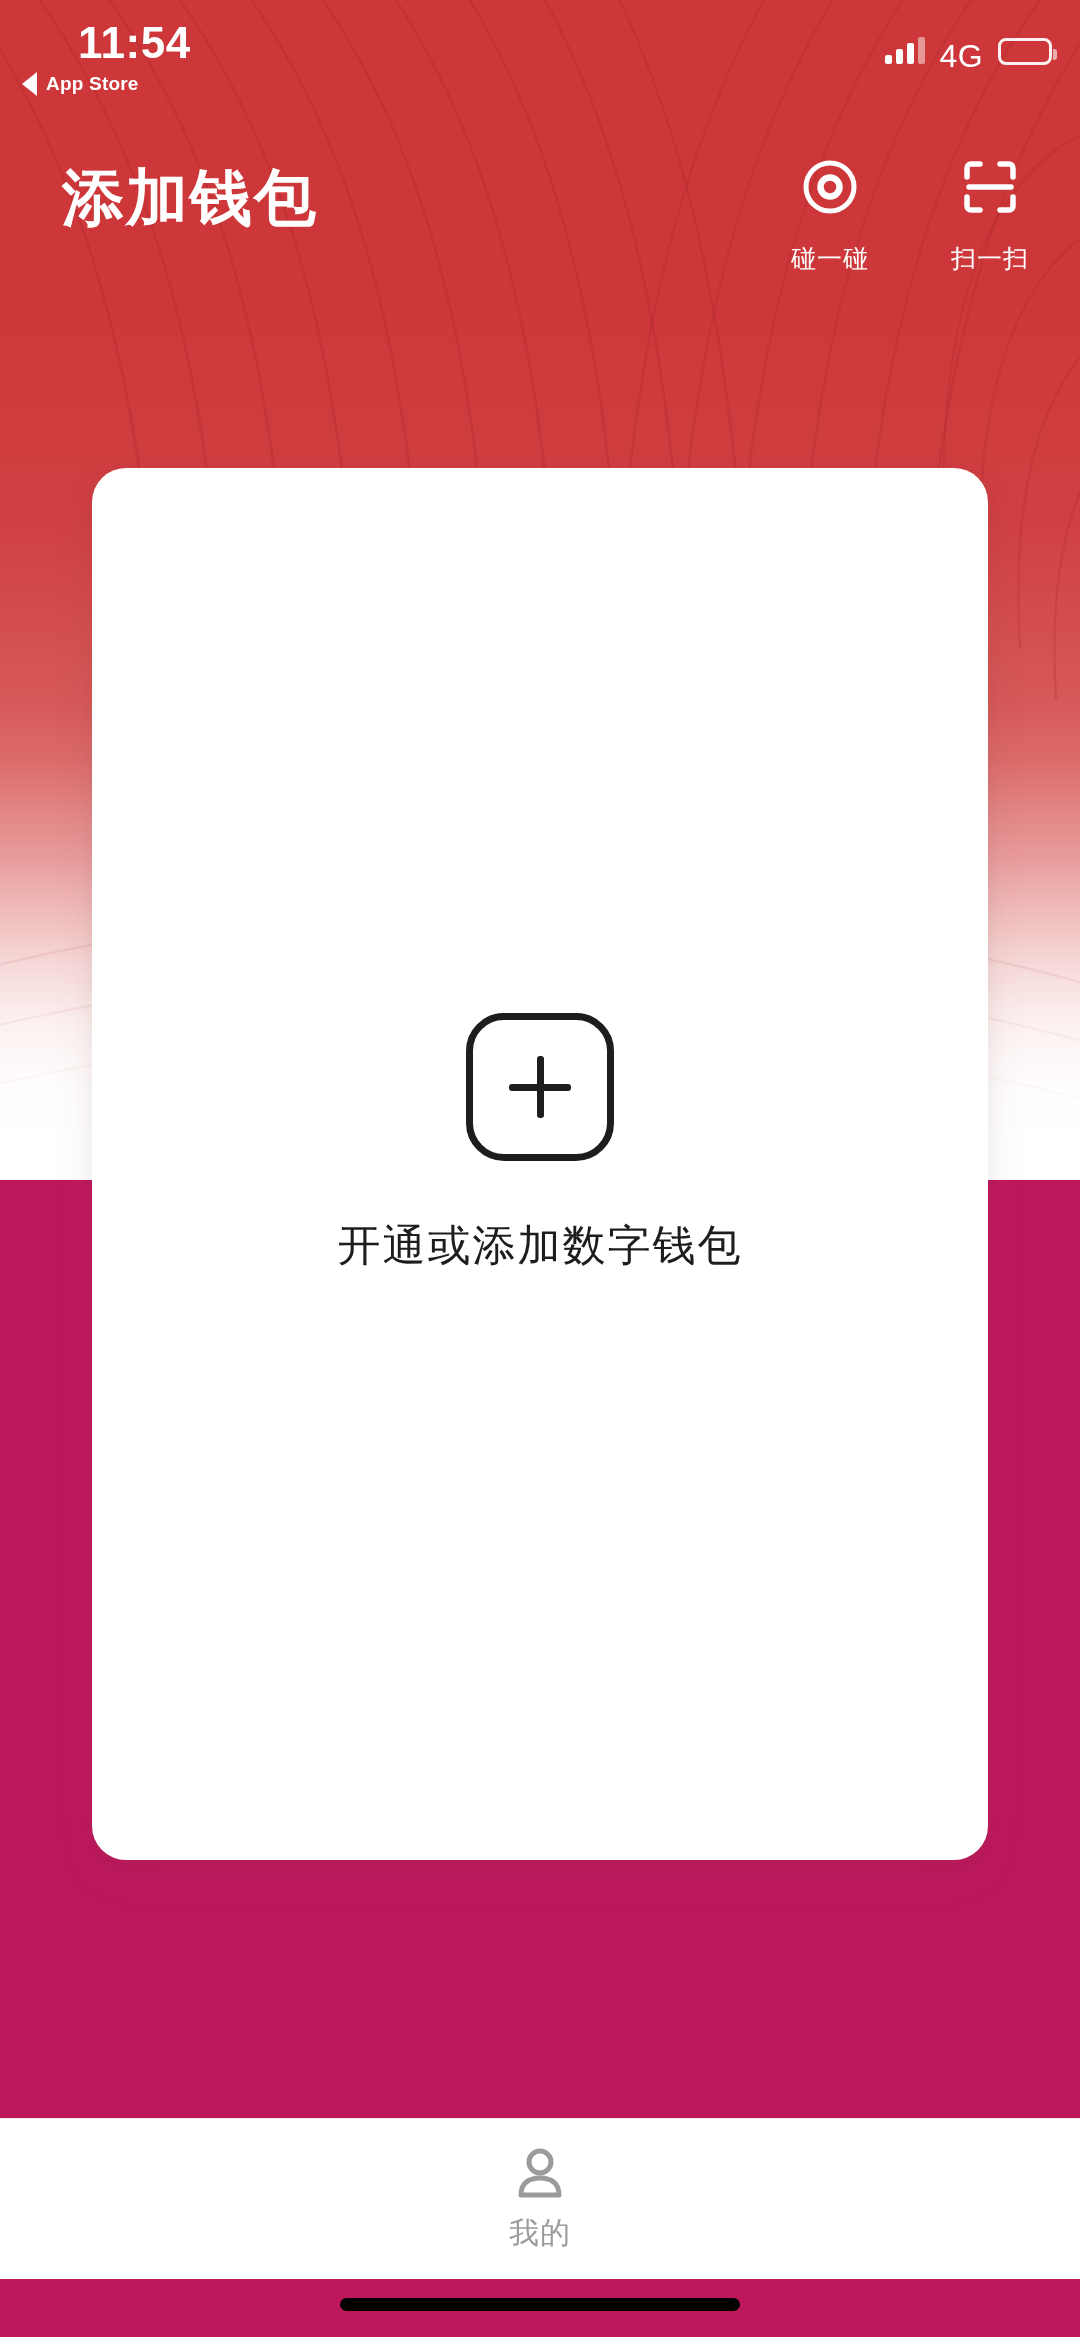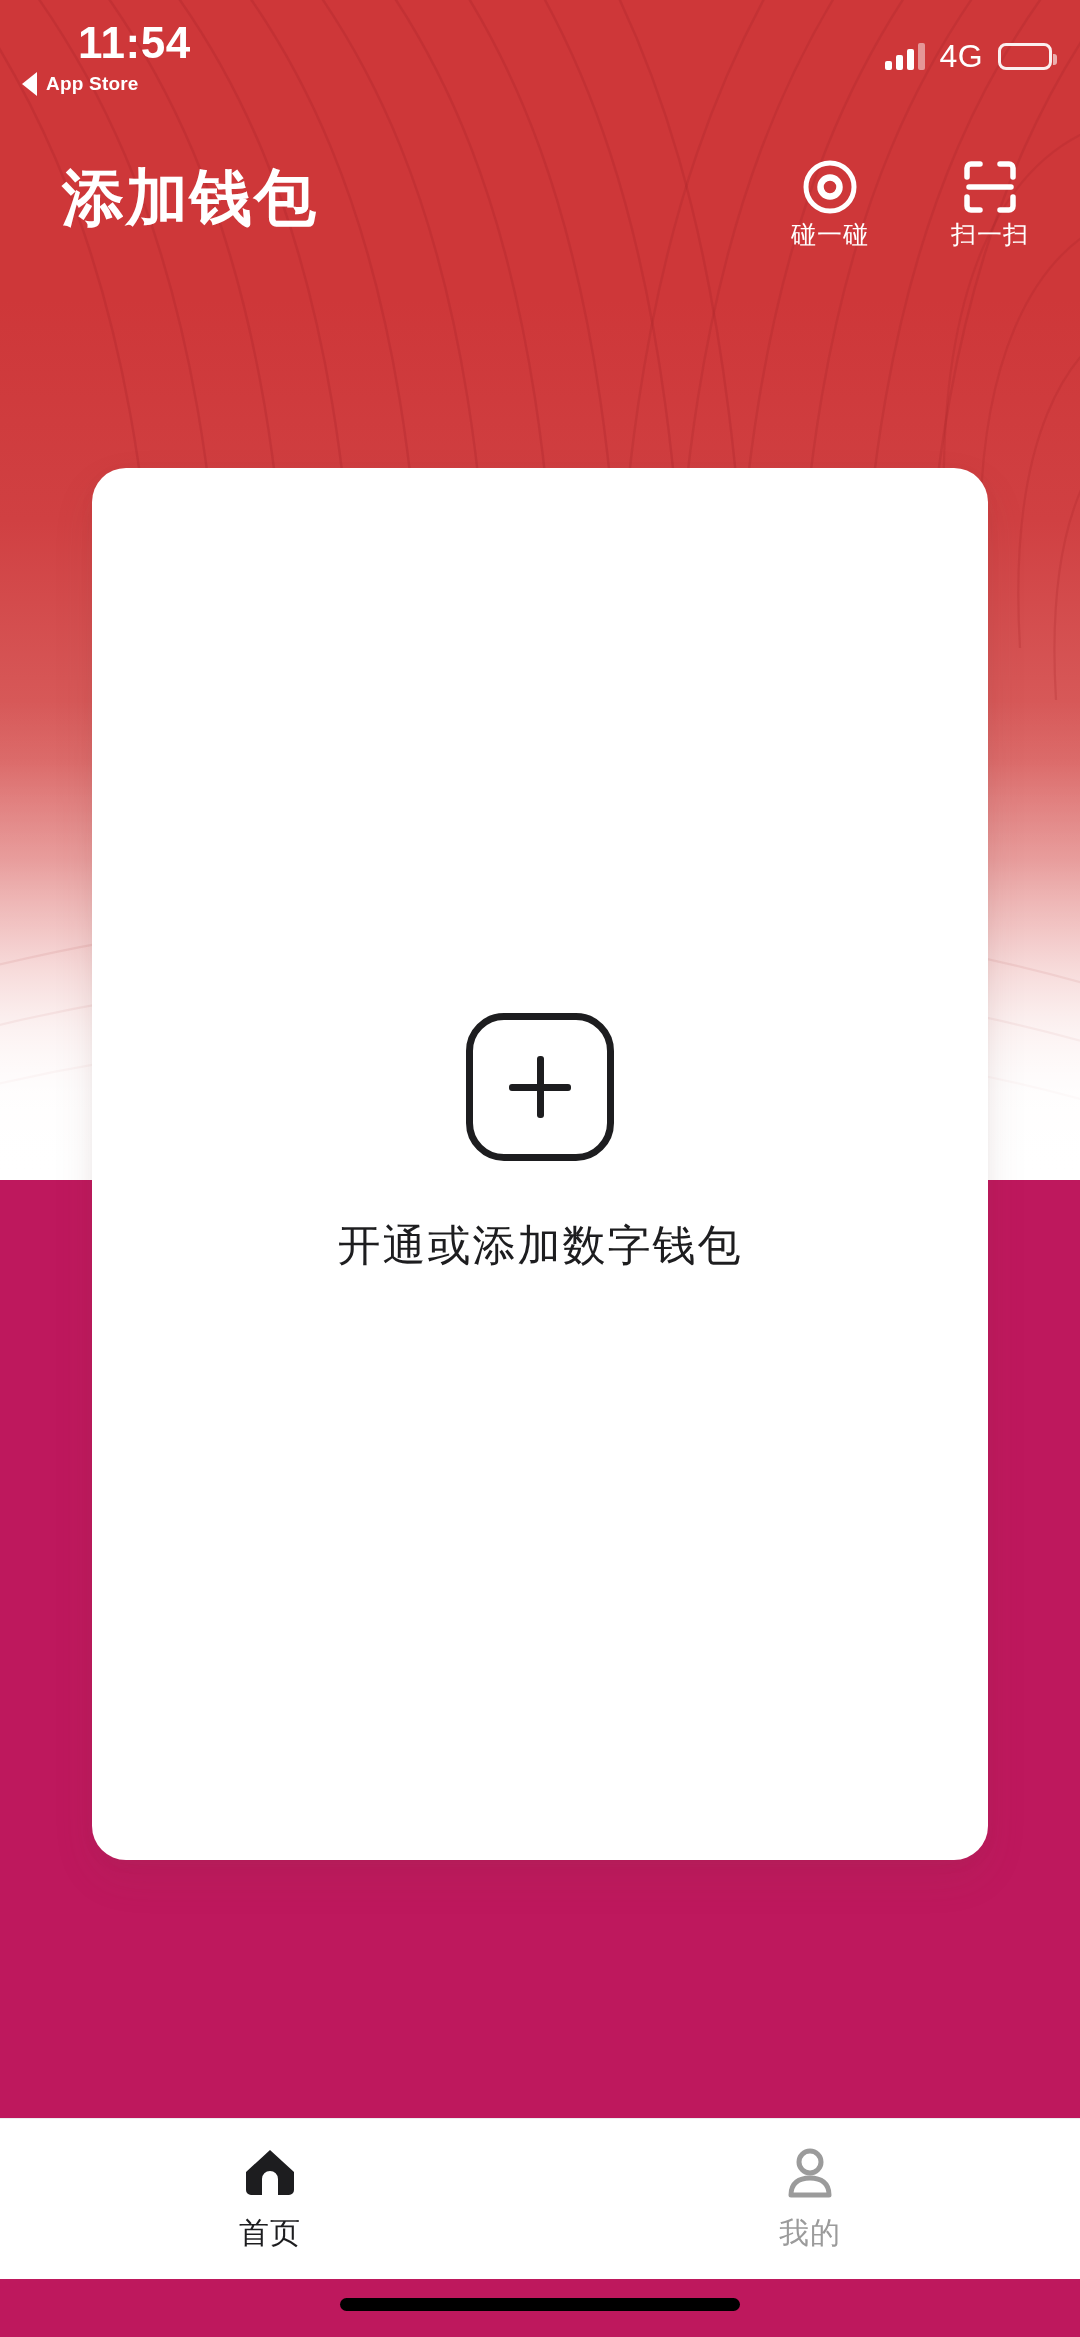--- a/index.html
+++ b/index.html
@@ -92,21 +92,20 @@
     font-size: 19px;
     font-weight: bold;
     color: #ffffff;
     letter-spacing: 0.2px;
   }
   .status-right {
     position: absolute;
     right: 28px;
     top: 38px;
     display: flex;
-    align-items: center;
     gap: 15px;
   }
   .signal-bars {
     display: flex;
     align-items: flex-end;
     gap: 4px;
     height: 26px;
   }
   .signal-bars i {
     display: block;
@@ -178,21 +177,21 @@
     align-items: center;
     width: 96px;
   }
   .header-action-icon {
     height: 62px;
     display: flex;
     align-items: center;
     justify-content: center;
   }
   .header-action-label {
-    margin-top: 0;
+    margin-top: 24px;
     font-size: 25px;
     color: #ffffff;
     letter-spacing: 1px;
   }
 
   
   .card {
     position: absolute;
     left: 92px;
     top: 468px;
@@ -398,29 +397,20 @@
   <div class="card">
     <div class="add-wallet-block">
       <div class="add-square"></div>
       <div class="add-wallet-label">开通或添加数字钱包</div>
     </div>
   </div>
 
   <div class="tab-divider"></div>
   <div class="tab-bar">
 
-    <div class="tab-item active">
-      <span class="tab-icon">
-        <svg width="56" height="56" viewBox="0 0 56 56">
-          <path d="M 28 5 L 52 27 L 52 45 A 5 5 0 0 1 47 50 L 36 50 L 36 34
-                   A 8 8 0 0 0 20 34 L 20 50 L 9 50 A 5 5 0 0 1 4 45 L 4 27 Z" fill="#1d1d1f"></path>
-        </svg>
-      </span>
-      <span class="tab-label">首页</span>
-    </div>
 
 
     <div class="tab-item inactive">
       <span class="tab-icon">
         <svg width="56" height="56" viewBox="0 0 56 56">
           <g fill="none" stroke="#9b9b9b" stroke-width="5" stroke-linejoin="round">
             <circle cx="28" cy="17" r="11"></circle>
             <path d="M 9 50 C 9 38, 17 33, 28 33 C 39 33, 47 38, 47 50 Z"></path>
           </g>
         </svg>

